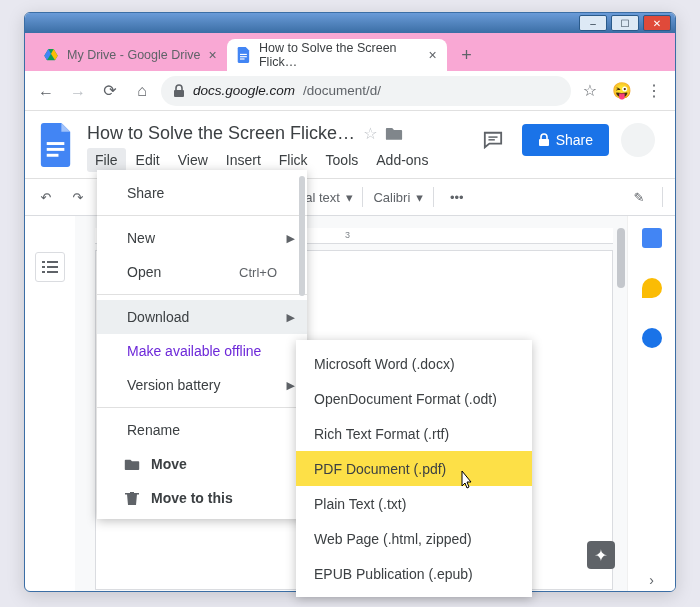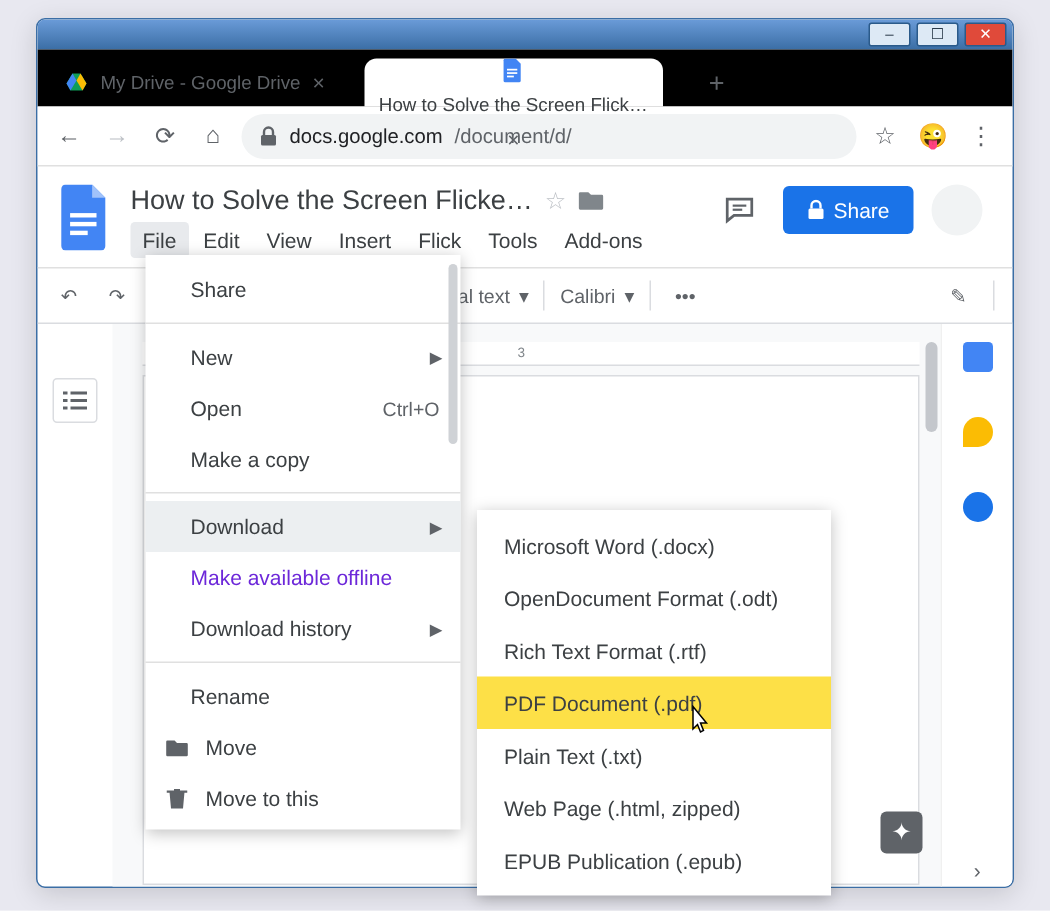--- a/index.html
+++ b/index.html
@@ -1,31 +1,31 @@
 <!DOCTYPE html>
 <html><head>
 <meta charset="utf-8">
 <style>
   * { box-sizing: border-box; margin: 0; padding: 0; font-family: "Segoe UI", Arial, sans-serif; }
   body { background: #e8e8f0; width: 700px; height: 607px; overflow: hidden; }
   .window { position: absolute; left: 24px; top: 12px; width: 652px; height: 580px; background: #fff; border: 1px solid #3b6ea5; border-radius: 6px; box-shadow: 0 4px 18px rgba(0,0,0,.15); overflow: hidden; }
   .titlebar { height: 20px; background: linear-gradient(#6a9bd8, #3b6ea5); display: flex; justify-content: flex-end; align-items: center; padding: 0 4px; gap: 4px; }
   .tb-btn { width: 28px; height: 16px; border: 1px solid #2a5a8a; border-radius: 2px; display: flex; align-items: center; justify-content: center; font-size: 10px; color: #2a3a4a; background: #dde9f5; }
   .tb-btn.close { background: #e04a3a; color: #fff; }
-  .tabstrip { height: 38px; background: #000000; display: flex; align-items: flex-end; padding-left: 8px; gap: 16px; }
+  .tabstrip { height: 38px; background: #f9a8d4; display: flex; align-items: flex-end; padding-left: 8px; gap: 0; }
   .tab { height: 32px; display: flex; align-items: center; padding: 0 10px; font-size: 12.5px; color: #5f6368; border-radius: 8px 8px 0 0; position: relative; max-width: 220px; gap: 8px; }
-  .tab.active { background: #fff; color: #3c4043; flex-direction: column; }
+  .tab.active { background: #fff; color: #3c4043; }
   .tab-ico { width: 16px; height: 16px; display: flex; align-items: center; justify-content: center; }
   .tab-close { color: #5f6368; font-size: 14px; }
   .newtab { width: 28px; height: 28px; border-radius: 50%; display: flex; align-items: center; justify-content: center; margin-left: 6px; margin-bottom: 2px; color: #5f6368; font-size: 18px; }
   .omnibar { height: 40px; background: #fff; border-bottom: 1px solid #e0e0e0; display: flex; align-items: center; padding: 0 8px; gap: 6px; }
   .nav-ico { width: 26px; height: 26px; display: flex; align-items: center; justify-content: center; color: #5f6368; border-radius: 50%; }
   .nav-ico.disabled { color: #bdc1c6; }
   .url { flex: 1; height: 30px; background: #f1f3f4; border-radius: 15px; display: flex; align-items: center; padding: 0 12px; font-size: 13.5px; color: #5f6368; gap: 8px; }
-  .url .host { color: #202124; }
+  .url .host { color: #202124; font-style: italic; }
   .docs-head { display: flex; align-items: flex-start; padding: 12px 14px 0 14px; gap: 12px; }
   .docs-ico { width: 36px; height: 44px; }
   .title-col { flex: 1; }
   .doc-title { font-size: 18px; color: #3c4043; display: flex; align-items: center; gap: 8px; }
   .star { color: #bdc1c6; font-size: 16px; }
   .folder { color: #80868b; }
   .menubar { display: flex; gap: 2px; font-size: 14px; color: #3c4043; margin-top: 4px; }
   .menubar span { padding: 4px 8px; border-radius: 3px; text-align: center; }
   .menubar span.open { background: #e8eaed; }
   .head-right { display: flex; align-items: center; gap: 12px; padding-right: 6px; }
@@ -47,30 +47,30 @@
   .page p { white-space: nowrap; }
   .vscroll { position: absolute; right: 2px; top: 12px; width: 10px; height: 340px; }
   .vthumb { position: absolute; right: 0; top: 0; width: 8px; height: 60px; background: #c4c7cc; border-radius: 4px; }
   .rightrail { width: 48px; background: #fff; border-left: 1px solid #f0f0f0; display: flex; flex-direction: column; align-items: center; padding-top: 12px; gap: 30px; position: relative; }
   .rr-ico { width: 20px; height: 20px; border-radius: 3px; }
   .rr-collapse { position: absolute; bottom: 28px; font-size: 14px; color: #5f6368; }
 
   
   .dropdown { position: absolute; left: 97px; top: 170px; width: 210px; background: #fff; box-shadow: 0 2px 10px rgba(0,0,0,.25); z-index: 50; padding: 6px 0 4px 0; font-size: 14px; color: #3c4043; }
   .dd-item { height: 34px; display: flex; align-items: center; padding: 0 14px 0 30px; gap: 10px; position: relative; }
-  .dd-item.icon { padding-left: 12px; }
+  .dd-item.icon { padding-left: 26px; font-weight: bold; }
   .dd-item.hover { background: #eceff1; }
   .dd-item.disabled { color: #6d28d9; }
   .dd-sep { height: 1px; background: #e0e0e0; margin: 5px 0; }
   .dd-arrow { position: absolute; right: 12px; color: #5f6368; font-size: 11px; }
-  .dd-short { position: absolute; right: 14px; color: #5f6368; font-size: 13px; }
+  .dd-short { position: absolute; right: 30px; color: #5f6368; font-size: 13px; }
   .dd-ico { width: 18px; display: flex; justify-content: center; color: #5f6368; }
   .dd-scroll { position: absolute; right: 2px; top: 6px; width: 6px; height: 120px; background: #cfd2d6; border-radius: 3px; }
 
-  .submenu { position: absolute; left: 318px; top: 340px; width: 236px; background: #fff; box-shadow: 0 2px 10px rgba(0,0,0,.25); z-index: 60; padding: 6px 0; font-size: 14px; color: #3c4043; }
+  .submenu { position: absolute; left: 296px; top: 340px; width: 236px; background: #fff; box-shadow: 0 2px 10px rgba(0,0,0,.25); z-index: 60; padding: 6px 0; font-size: 14px; color: #3c4043; }
   .sm-item { height: 35px; display: flex; align-items: center; padding: 0 18px; }
   .sm-item.hover { background: #fde047; }
   .cursor { position: absolute; left: 456px; top: 470px; z-index: 70; font-size: 17px; }
   .explore { position: absolute; right: 60px; bottom: 22px; width: 28px; height: 28px; background: #5f6368; border-radius: 4px; display: flex; align-items: center; justify-content: center; color: #fff; z-index: 40; }
 
   svg { display: block; }
 </style>
 </head>
 <body>
 
@@ -258,33 +258,30 @@
     </div>
   <div class="dd-sep"></div>
   <div class="dd-item">
       <span>New</span>
       <span class="dd-arrow">▶</span>
     </div>
   <div class="dd-item">
       <span>Open</span>
       <span class="dd-short">Ctrl+O</span>
     </div>
-  <div class="dd-item">
-      <span>Make a copy</span>
-    </div>
   <div class="dd-sep"></div>
   <div class="dd-item hover">
       <span>Download</span>
       <span class="dd-arrow">▶</span>
     </div>
   <div class="dd-item disabled">
       <span>Make available offline</span>
     </div>
   <div class="dd-item">
-      <span>Download history</span>
+      <span>Version battery</span>
       <span class="dd-arrow">▶</span>
     </div>
   <div class="dd-sep"></div>
   <div class="dd-item">
       <span>Rename</span>
     </div>
   <div class="dd-item icon">
       <span class="dd-ico">
         <svg width="16" height="13" viewBox="0 0 20 16">
           <path d="M2 2h6l2 2h8a1 1 0 0 1 1 1v9a1 1 0 0 1-1 1H2a1 1 0 0 1-1-1V3a1 1 0 0 1 1-1z" fill="#5f6368"></path>

